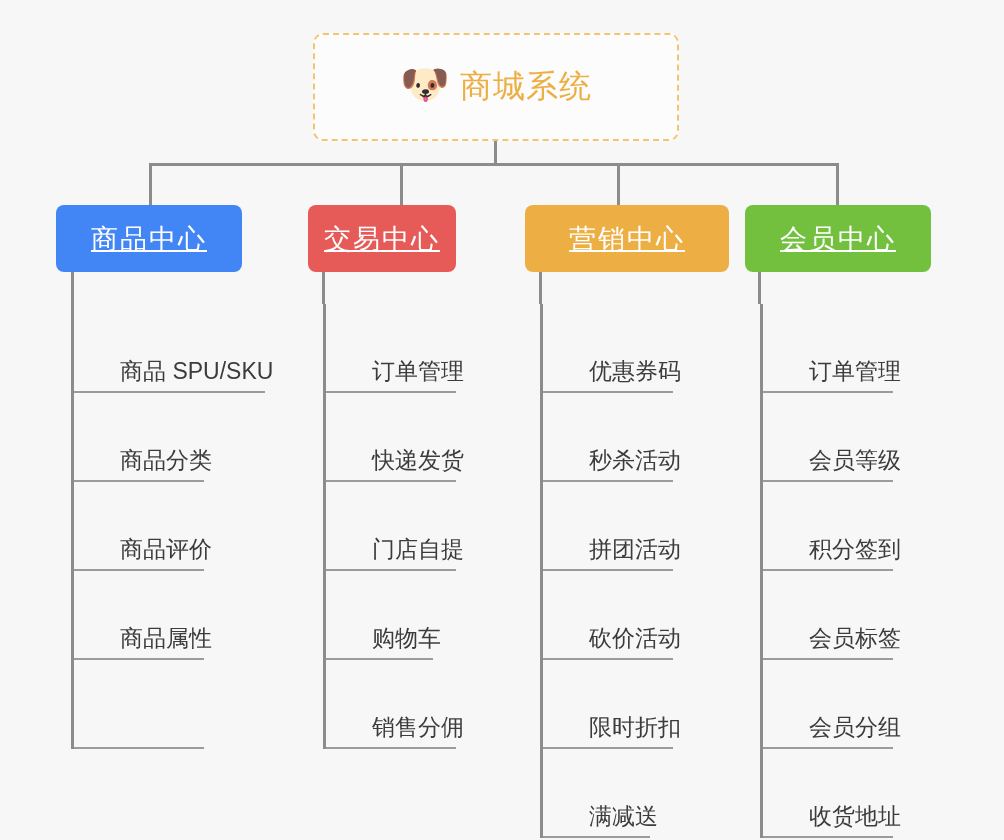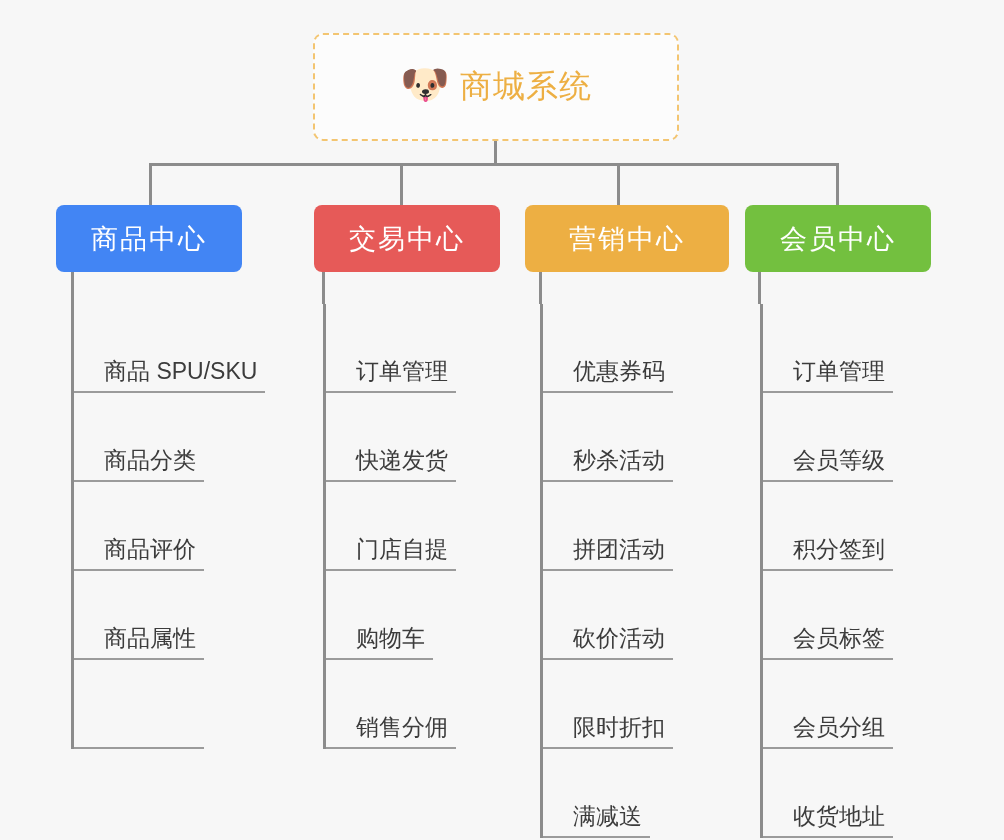--- a/index.html
+++ b/index.html
@@ -92,37 +92,39 @@
     box-sizing: border-box;
     border-radius: 8px;
     display: flex;
     align-items: center;
     justify-content: center;
     color: #ffffff;
     font-size: 27px;
     letter-spacing: 2px;
     position: absolute;
     top: 0;
+    text-decoration: underline;
   }
 
   .leaf-list {
     position: absolute;
     top: 99px;
     box-sizing: border-box;
     border-left: 3px solid #8c8c8c;
     padding: 0;
     margin: 0;
     list-style: none;
   }
   .leaf-item {
     height: 89px;
     box-sizing: border-box;
     display: flex;
     align-items: flex-end;
     position: relative;
+    padding-left: 16px;
   }
   .leaf-underline {
     position: absolute;
     left: 0;
     bottom: 0;
     height: 2px;
     background: #9b9b9b;
   }
   .leaf-label {
     display: inline-block;
@@ -134,21 +136,21 @@
     z-index: 2;
   }
 
   
   #col-0 { left: 56px; }
   #col-1 { left: 308px; }
   #col-2 { left: 525px; }
   #col-3 { left: 745px; }
 
   #col-0 .cat-header { left: 0; width: 186px; }
-  #col-1 .cat-header { left: 0; width: 186px; margin-left: 6px; }
+  #col-1 .cat-header { left: 0; width: 148px; }
   #col-2 .cat-header { left: 0; width: 204px; }
   #col-3 .cat-header { left: 0; width: 186px; }
 
   #col-0 .leaf-list { left: 15px; }
   #col-1 .leaf-list { left: 15px; }
   #col-2 .leaf-list { left: 15px; }
   #col-3 .leaf-list { left: 15px; }
 </style>
 </head>
 <body>

